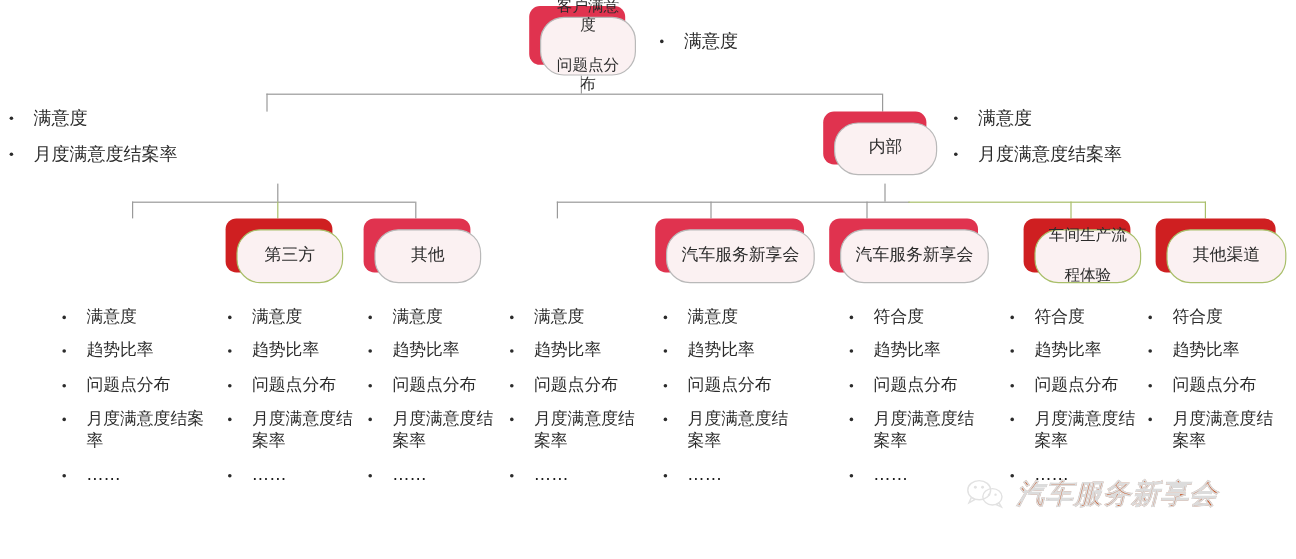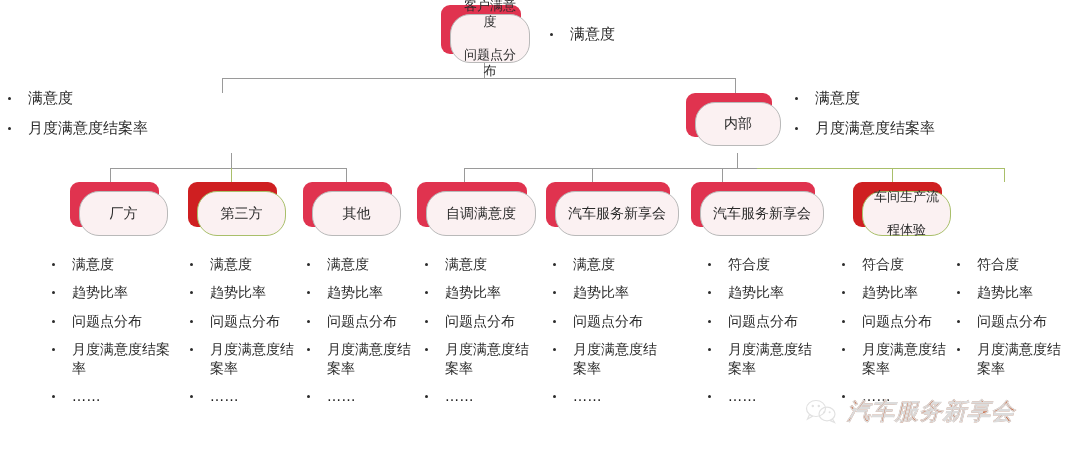--- a/index.html
+++ b/index.html
@@ -106,26 +106,20 @@
     <div class="shadow"></div>
     <div class="face">
       <span>内部</span>
     </div>
   </div>
   <div class="bullets" style="left:793px;top:89px;font-size:15px;width:200px;">
     <div class="bl">满意度</div>
     <div class="bl">月度满意度结案率</div>
   </div>
 
-  <div class="node" style="left:70px;top:182px;width:89px;height:45px;font-size:14px;">
-    <div class="shadow"></div>
-    <div class="face">
-      <span>厂方</span>
-    </div>
-  </div>
   <div class="bullets" style="left:50px;top:255px;font-size:14px;width:120px;">
     <div class="bl">满意度</div>
     <div class="bl">趋势比率</div>
     <div class="bl">问题点分布</div>
     <div class="bl">月度满意度结案率</div>
     <div class="bl dots">……</div>
   </div>
 
   <div class="node deep green-b" style="left:188px;top:182px;width:89px;height:45px;font-size:14px;">
     <div class="shadow"></div>
@@ -148,26 +142,20 @@
     </div>
   </div>
   <div class="bullets" style="left:305px;top:255px;font-size:14px;width:118px;">
     <div class="bl">满意度</div>
     <div class="bl">趋势比率</div>
     <div class="bl">问题点分布</div>
     <div class="bl">月度满意度结案率</div>
     <div class="bl dots">……</div>
   </div>
 
-  <div class="node" style="left:417px;top:182px;width:110px;height:45px;font-size:14px;">
-    <div class="shadow"></div>
-    <div class="face">
-      <span>自调满意度</span>
-    </div>
-  </div>
   <div class="bullets" style="left:423px;top:255px;font-size:14px;width:118px;">
     <div class="bl">满意度</div>
     <div class="bl">趋势比率</div>
     <div class="bl">问题点分布</div>
     <div class="bl">月度满意度结案率</div>
     <div class="bl dots">……</div>
   </div>
 
   <div class="node" style="left:546px;top:182px;width:124px;height:45px;font-size:14px;">
     <div class="shadow"></div>
@@ -207,20 +195,26 @@
     </div>
   </div>
   <div class="bullets" style="left:840px;top:255px;font-size:14px;width:118px;">
     <div class="bl">符合度</div>
     <div class="bl">趋势比率</div>
     <div class="bl">问题点分布</div>
     <div class="bl">月度满意度结案率</div>
     <div class="bl dots">……</div>
   </div>
 
+  <div class="node deep green-b" style="left:963px;top:182px;width:100px;height:45px;font-size:14px;">
+    <div class="shadow"></div>
+    <div class="face">
+      <span>其他渠道</span>
+    </div>
+  </div>
   <div class="bullets" style="left:955px;top:255px;font-size:14px;width:118px;">
     <div class="bl">符合度</div>
     <div class="bl">趋势比率</div>
     <div class="bl">问题点分布</div>
     <div class="bl">月度满意度结案率</div>
   </div>
 
   <div id="watermark">
     <svg width="34" height="26" viewBox="0 0 34 26">
       <ellipse cx="11" cy="9.5" rx="9.5" ry="8" fill="none" stroke="#e2e2e2" stroke-width="1.2"></ellipse>

